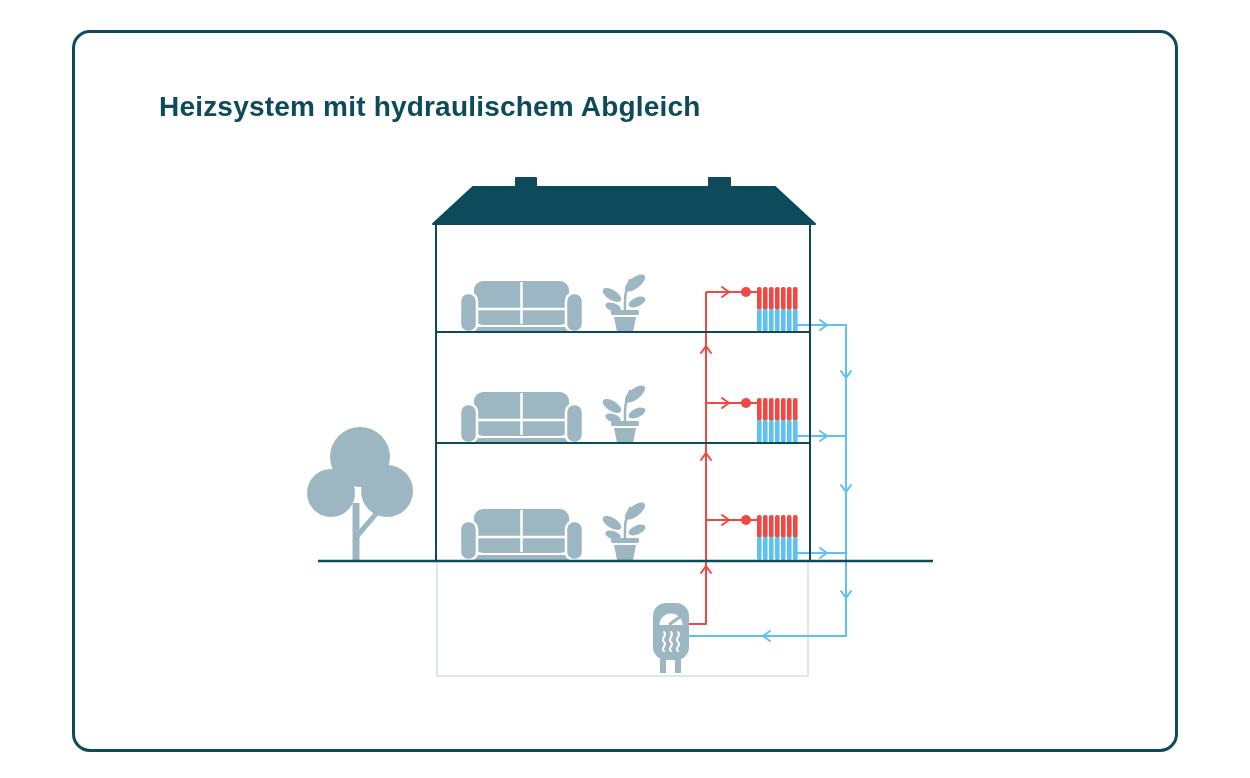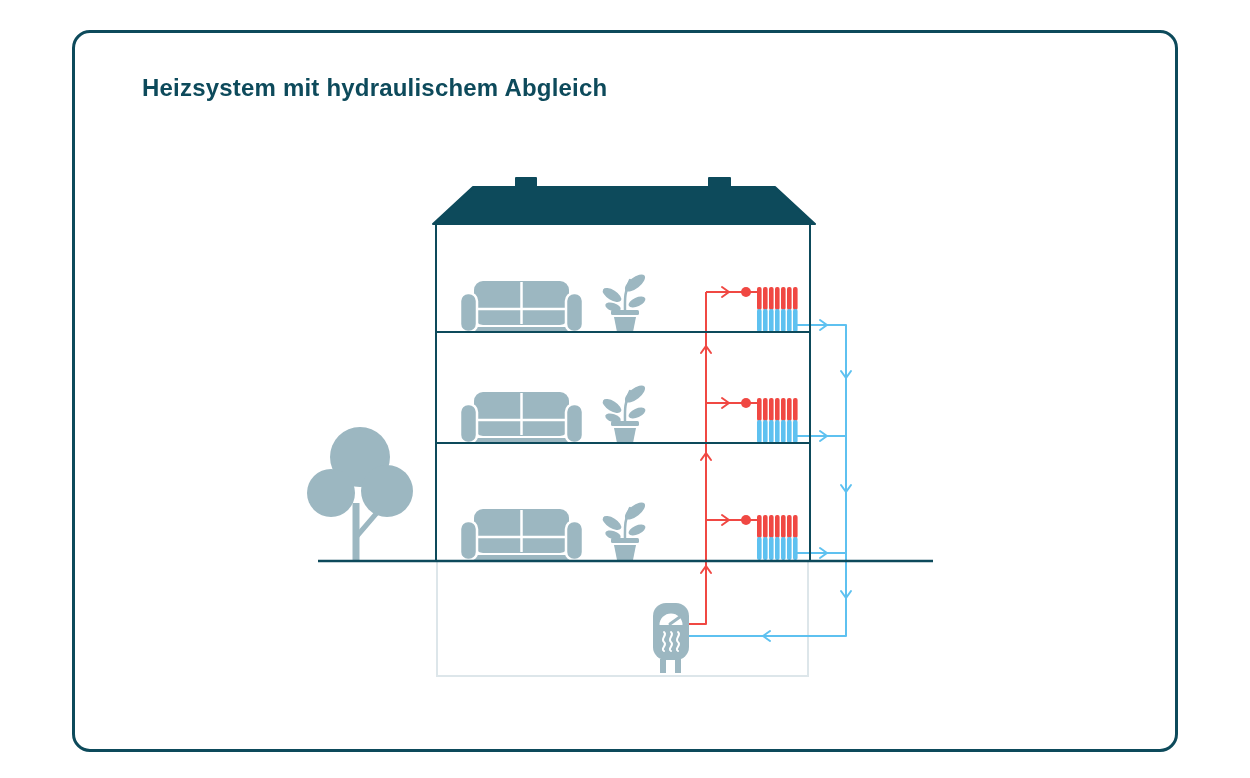--- a/index.html
+++ b/index.html
@@ -7,22 +7,22 @@
     width:1250px;height:778px;position:relative;overflow:hidden;
     background:var(--background,#ffffff);
     font-family:"Liberation Sans",sans-serif;
   }
   .card{
     position:absolute;left:72px;top:30px;width:1106px;height:722px;
     box-sizing:border-box;background:#ffffff;
     border:3px solid var(--teal,#0d4a5b);border-radius:18px;
   }
   .title{
-    position:absolute;left:142px;top:74px;margin:0;
-    font-size:24px;font-weight:bold;letter-spacing:.2px;
+    position:absolute;left:142px;top:74px;margin:17px;
+    font-size:28px;font-weight:bold;letter-spacing:.2px;
     color:var(--teal,#0d4a5b);
   }
   svg.diagram{position:absolute;left:0;top:0;width:1250px;height:778px;}
 
   .f-teal{fill:var(--teal,#0d4a5b);}
   .s-teal{stroke:var(--teal,#0d4a5b);}
   .f-furn{fill:var(--furniture,#9cb7c1);}
   .s-furn{stroke:var(--furniture,#9cb7c1);}
   .f-red{fill:var(--supply-red,#f04843);}
   .s-red{stroke:var(--supply-red,#f04843);}

